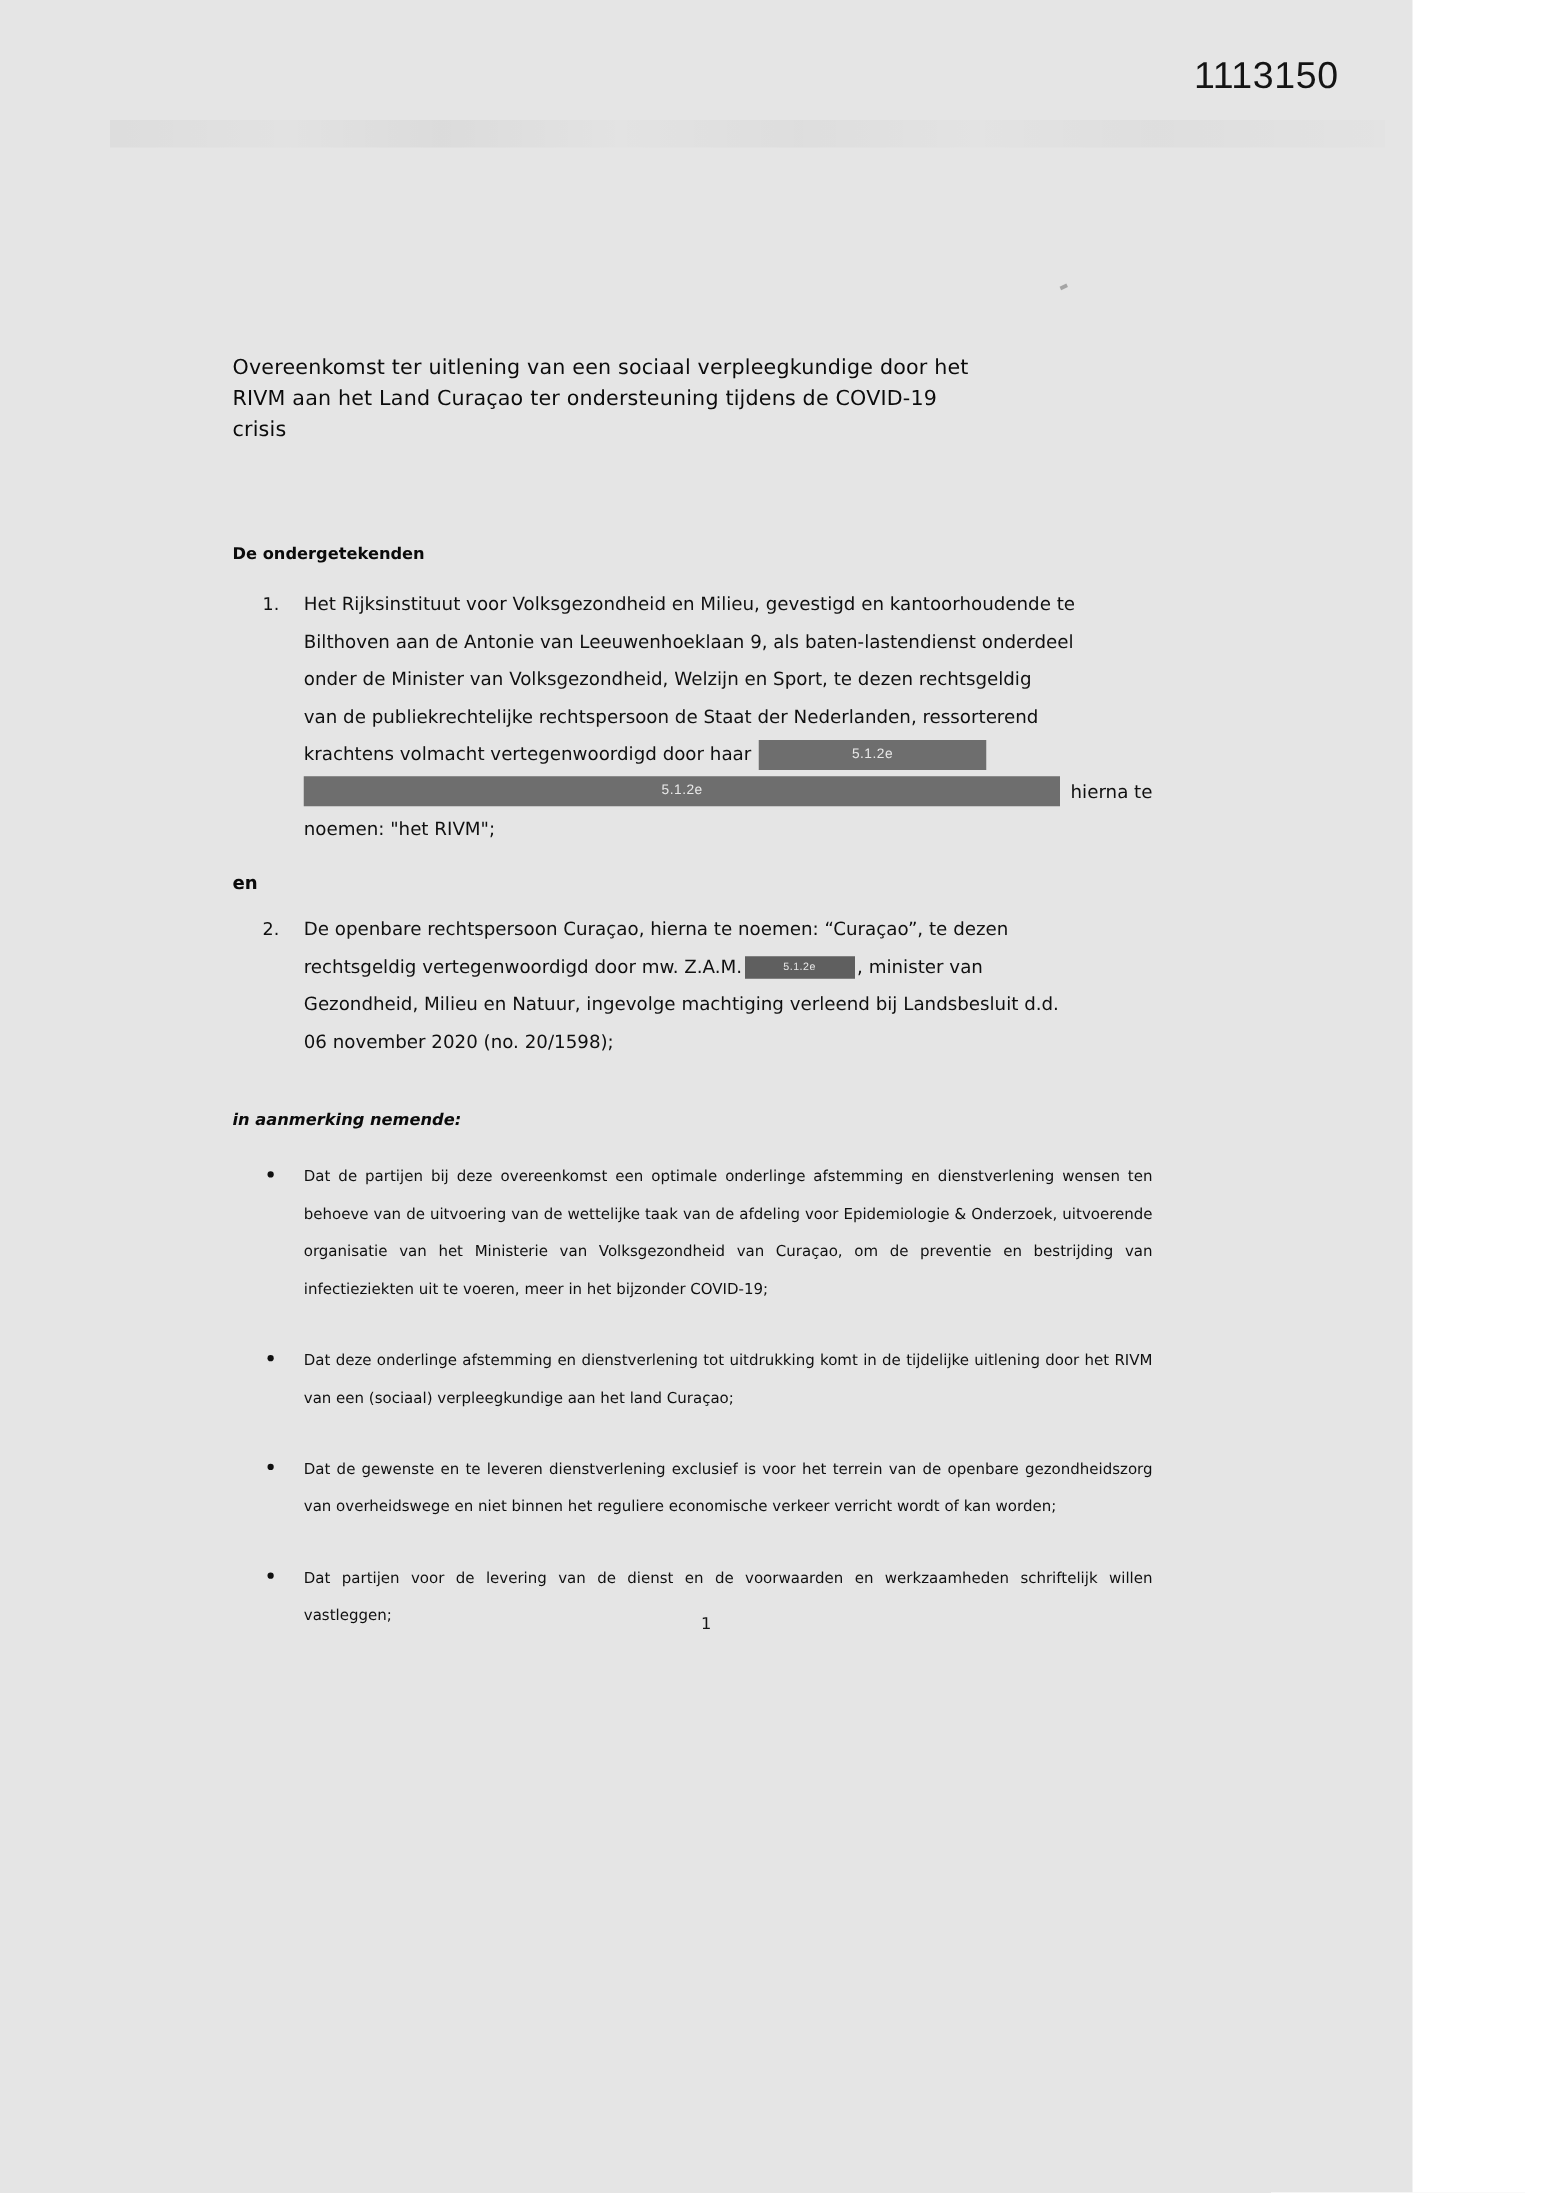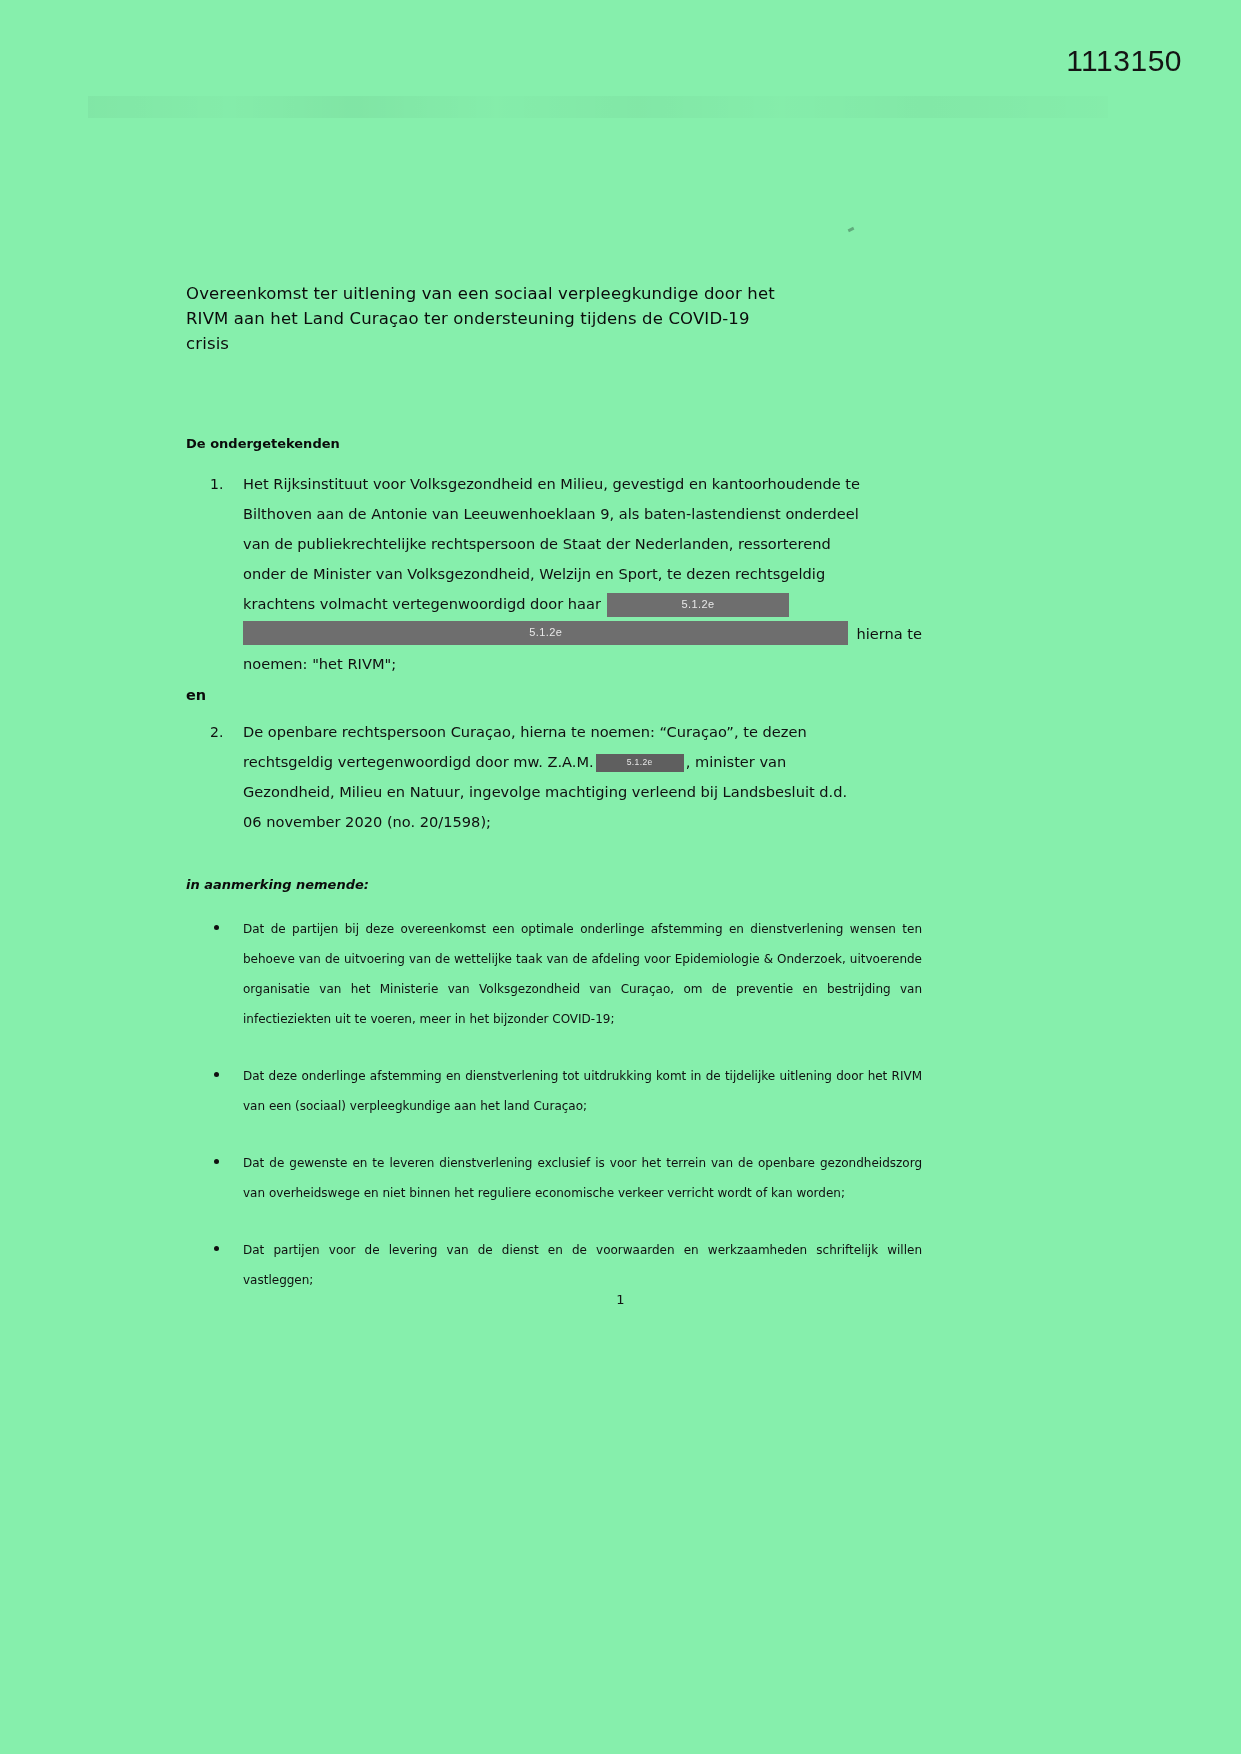--- a/index.html
+++ b/index.html
@@ -6,23 +6,23 @@
     margin: 0;
     padding: 0;
     background: #ffffff;
   }
   body {
     font-family: "DejaVu Sans", sans-serif;
     color: #111111;
   }
   .page {
     position: relative;
-    width: 1241px;
+    width: 1130px;
     height: 1754px;
-    background: #86efac;
+    background: #e5e5e5;
     overflow: hidden;
   }
 
   
   .scan-band {
     position: absolute;
     left: 88px;
     top: 96px;
     width: 1020px;
     height: 22px;
@@ -90,21 +90,21 @@
   .numitem .marker {
     position: absolute;
     left: 24px;
     top: 0;
     font-size: 14px;
   }
 
   .conj {
     font-size: 14.5px;
     font-weight: bold;
-    margin-top: 8px;
+    margin-top: 20px;
     color: #0b0b0b;
   }
 
   .bullets {
     margin: 22px 0 0 0;
     padding: 0;
     list-style: none;
   }
   .bullet {
     position: relative;
@@ -200,22 +200,22 @@
     </div>
 
     <div class="section-head">De ondergetekenden</div>
 
     <ol class="numlist">
 
       <li class="numitem">
         <span class="marker">1.</span>
         <span class="line-wrap">Het Rijksinstituut voor Volksgezondheid en Milieu, gevestigd en kantoorhoudende te</span>
         <span class="line-wrap">Bilthoven aan de Antonie van Leeuwenhoeklaan 9, als baten-lastendienst onderdeel</span>
+        <span class="line-wrap">onder de Minister van Volksgezondheid, Welzijn en Sport, te dezen rechtsgeldig</span>
         <span class="line-wrap">van de publiekrechtelijke  rechtspersoon de Staat der Nederlanden, ressorterend</span>
-        <span class="line-wrap">onder de Minister van Volksgezondheid, Welzijn en Sport, te dezen rechtsgeldig</span>
         <span class="line-wrap">
           <span>krachtens     volmacht     vertegenwoordigd     door     haar</span><span class="redact redact-wide-a">5.1.2e</span>
         </span>
         <span class="line-wrap row-redact2">
           <span class="redact redact-wide-b">5.1.2e</span>
           <span class="tail">hierna te</span>
         </span>
         <span class="line-wrap">noemen: "het RIVM";</span>
       </li>
 

